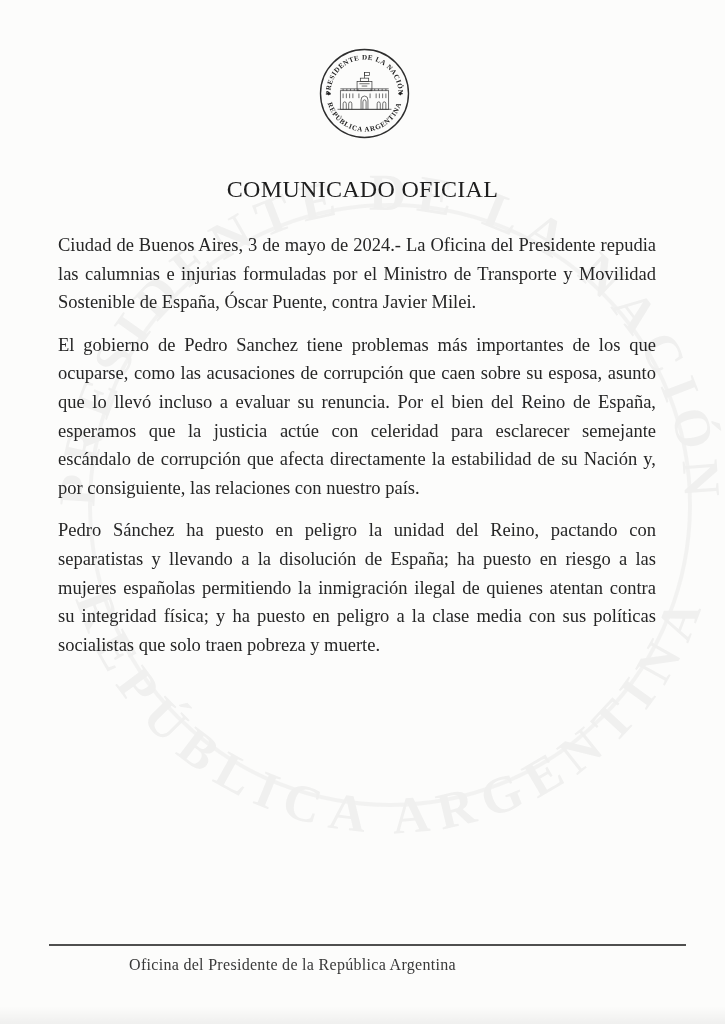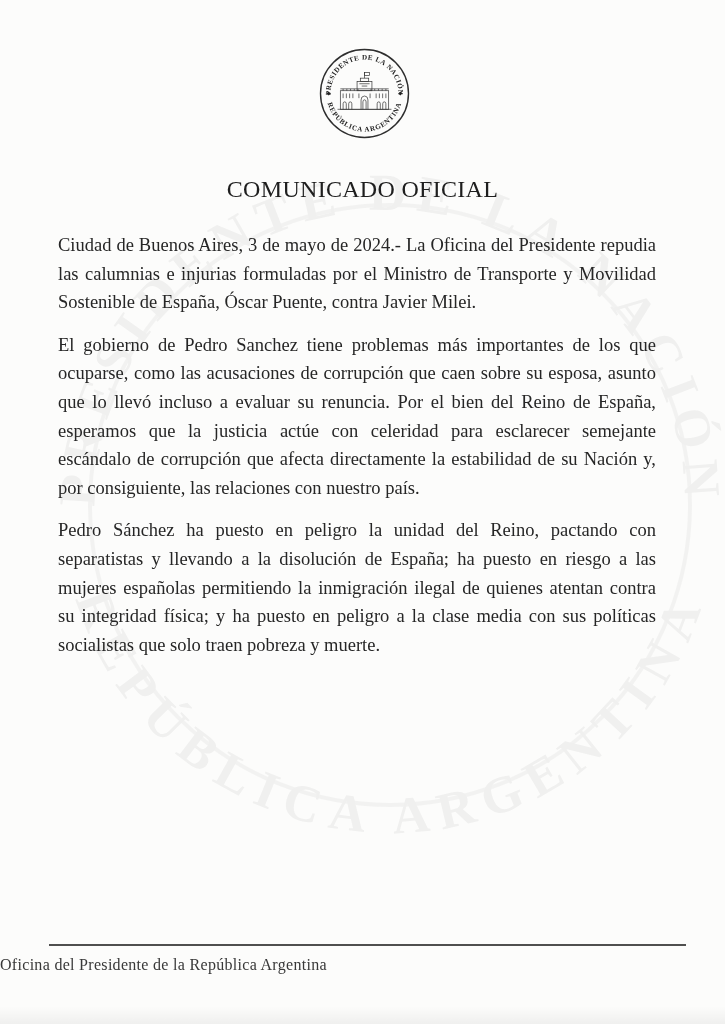--- a/index.html
+++ b/index.html
@@ -52,20 +52,21 @@
   }
   .footer-rule{
     position:absolute;
     top:944px;left:49px;
     width:637px;height:0;
     border-top:2px solid #4f4f4f;
   }
   .footer-text{
     position:absolute;
     top:956px;left:0;width:585px;
+    text-align:center;
     font-size:16px;
     letter-spacing:0.3px;
     color:#383838;
   }
   .bottom-shade{
     position:absolute;
     left:0;bottom:0;width:725px;height:18px;
     background:linear-gradient(to bottom, rgba(0,0,0,0), rgba(0,0,0,0.05));
     pointer-events:none;
   }

